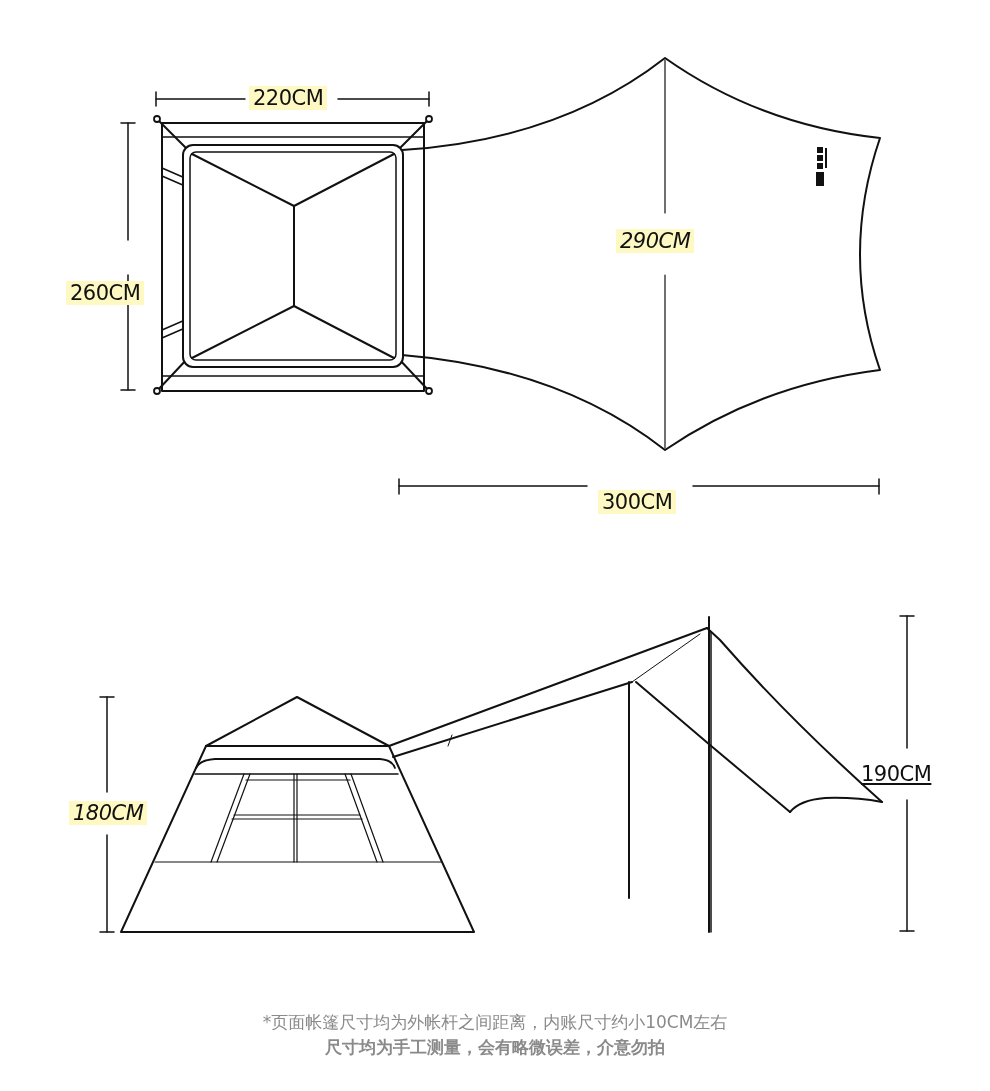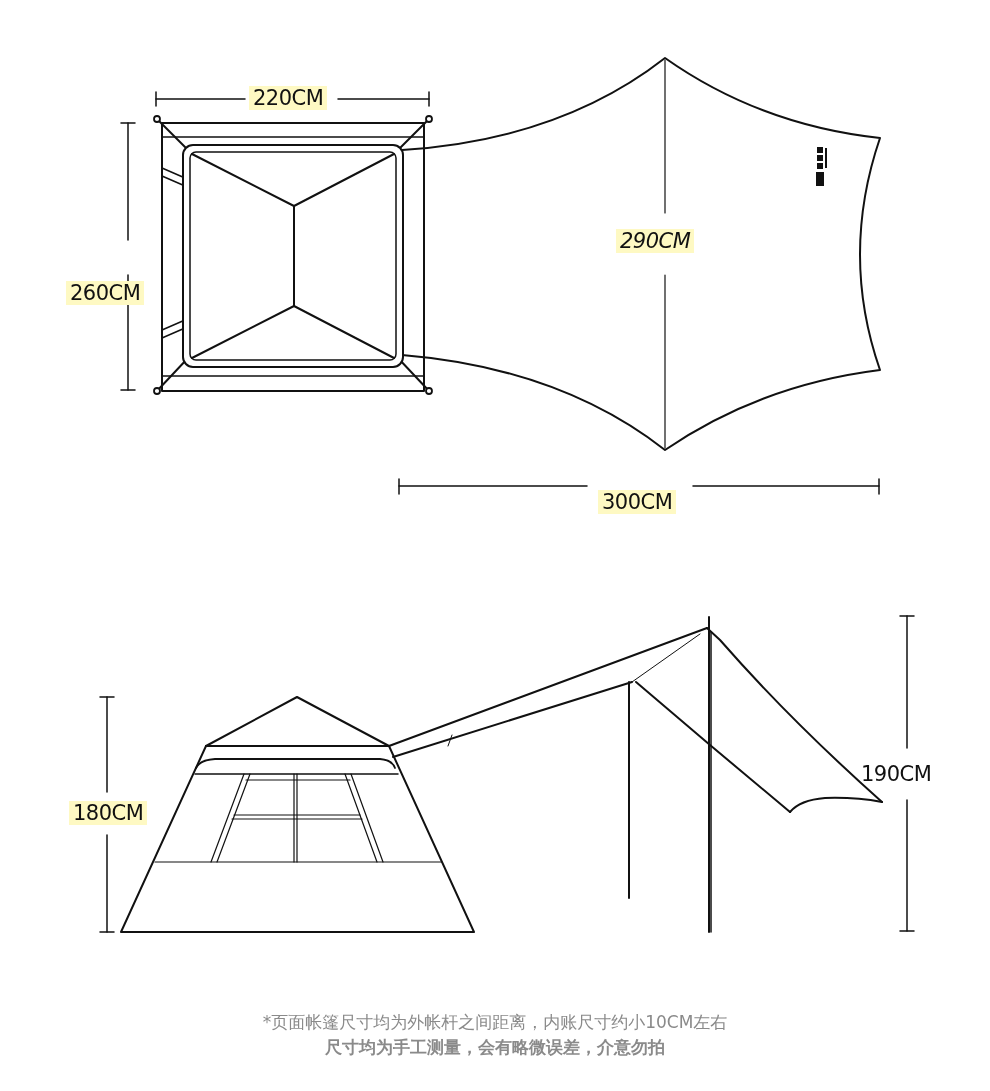--- a/index.html
+++ b/index.html
@@ -125,17 +125,17 @@
       <line x1="907" y1="616" x2="907" y2="748"></line>
       <line x1="907" y1="800" x2="907" y2="931"></line>
     </g>
   </g>
 </svg>
 
 <div class="dim-label" style="left:249px;top:86px;">220CM</div>
 <div class="dim-label" style="left:66px;top:245px;margin-top:36px;">260CM</div>
 <div class="dim-label" style="left:616px;top:229px;font-style:italic;">290CM</div>
 <div class="dim-label" style="left:598px;top:474px;margin-top:16px;">300CM</div>
-<div class="dim-label" style="left:69px;top:801px;">180CM</div>
-<div class="dim-label" style="left:857px;top:762px;background:transparent;">190CM</div>
+<div class="dim-label" style="left:69px;top:801px;font-style:italic;">180CM</div>
+<div class="dim-label" style="left:857px;top:762px;background:transparent;text-decoration:underline;">190CM</div>
 
 <div class="note" style="top:1010px;">*页面帐篷尺寸均为外帐杆之间距离，内账尺寸约小10CM左右</div>
 <div class="note" style="top:1035px;font-weight:bold;">尺寸均为手工测量，会有略微误差，介意勿拍</div>
 
 </body></html>

